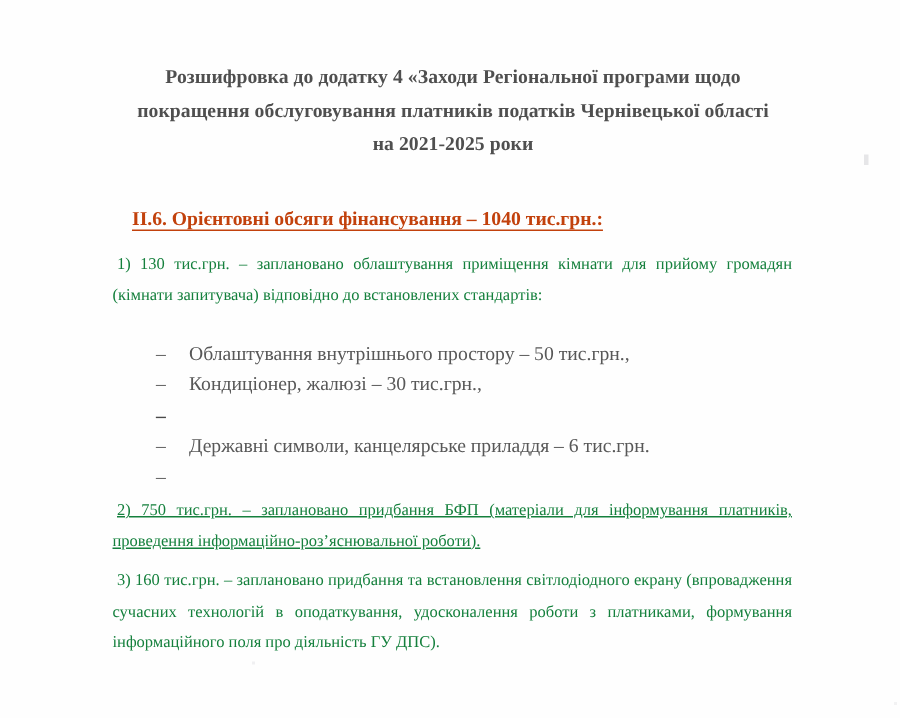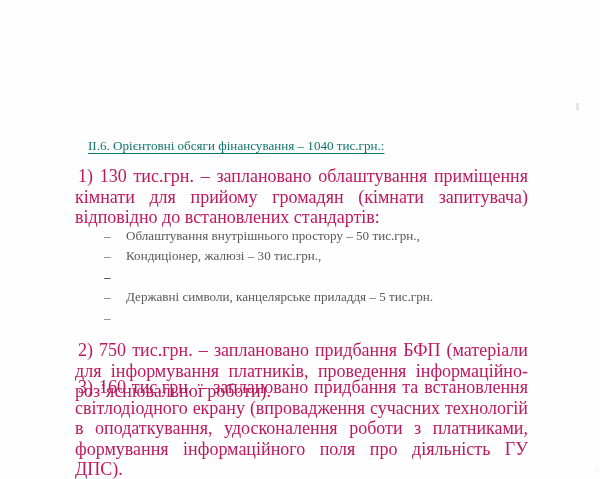--- a/index.html
+++ b/index.html
@@ -43,41 +43,41 @@
     font-size: 13.1px;
     line-height: 22.5px;
     letter-spacing: .05px;
     color: #4f4f4f;
   }
 
   .section-heading {
     position: absolute;
     left: 88px;
     top: 136px;
-    font-weight: normal;
+    font-weight: bold;
     font-size: 13.1px;
     line-height: 19px;
-    color: #0f766e;
+    color: #c2410c;
     text-decoration: underline;
     text-underline-offset: 2.5px;
     white-space: nowrap;
   }
 
   .body-block {
     position: absolute;
     left: 75px;
     width: 453px;
-    font-size: 18px;
+    font-size: 11px;
     line-height: 20.6px;
     text-align: justify;
     text-justify: inter-word;
-    color: #be185d;
+    color: #15803d;
   }
   .body-block.p1 { top: 166px; }
-  .body-block.p2 { top: 340px; }
+  .body-block.p2 { top: 330px; text-decoration: underline; }
   .body-block.p3 { top: 377px; }
 
   .body-block p {
     margin: 0;
     text-indent: 3px;
   }
 
   .bullet-list {
     position: absolute;
     left: 104px;
@@ -105,20 +105,25 @@
 </style>
 </head>
 <body>
 
 <div class="page">
 
   <span class="speck speck-a"></span>
   <span class="speck speck-b"></span>
   <span class="speck speck-c"></span>
 
+  <div class="doc-title">
+    <div>Розшифровка до додатку 4 «Заходи Регіональної програми щодо</div>
+    <div>покращення обслуговування платників податків Чернівецької області</div>
+    <div>на 2021-2025 роки</div>
+  </div>
 
   <div class="section-heading">II.6. Орієнтовні обсяги фінансування – 1040 тис.грн.:</div>
 
   <div class="body-block p1">
     <p>1) 130 тис.грн. – заплановано облаштування приміщення кімнати для прийому громадян (кімнати запитувача) відповідно до встановлених стандартів:</p>
   </div>
 
   <ul class="bullet-list">
     <li>
       <span class="dash">–</span>
@@ -126,21 +131,21 @@
     </li>
     <li>
       <span class="dash">–</span>
       <span class="item-text">Кондиціонер, жалюзі – 30 тис.грн.,</span>
     </li>
     <li class="strong-dash">
       <span class="dash">–</span>
     </li>
     <li>
       <span class="dash">–</span>
-      <span class="item-text">Державні символи, канцелярське приладдя – 5 тис.грн.</span>
+      <span class="item-text">Державні символи, канцелярське приладдя – 6 тис.грн.</span>
     </li>
     <li>
       <span class="dash">–</span>
     </li>
   </ul>
 
   <div class="body-block p2">
     <p>2) 750 тис.грн. – заплановано придбання БФП (матеріали для інформування платників, проведення інформаційно-роз’яснювальної роботи).</p>
   </div>
 

